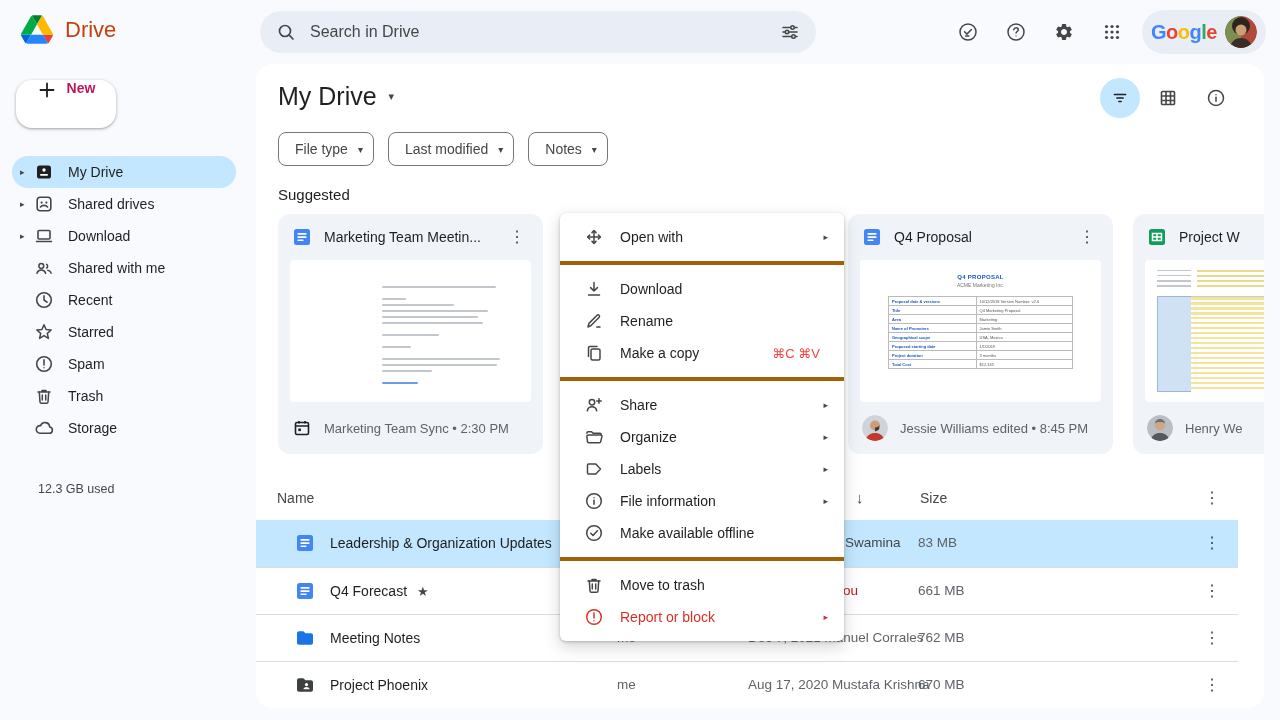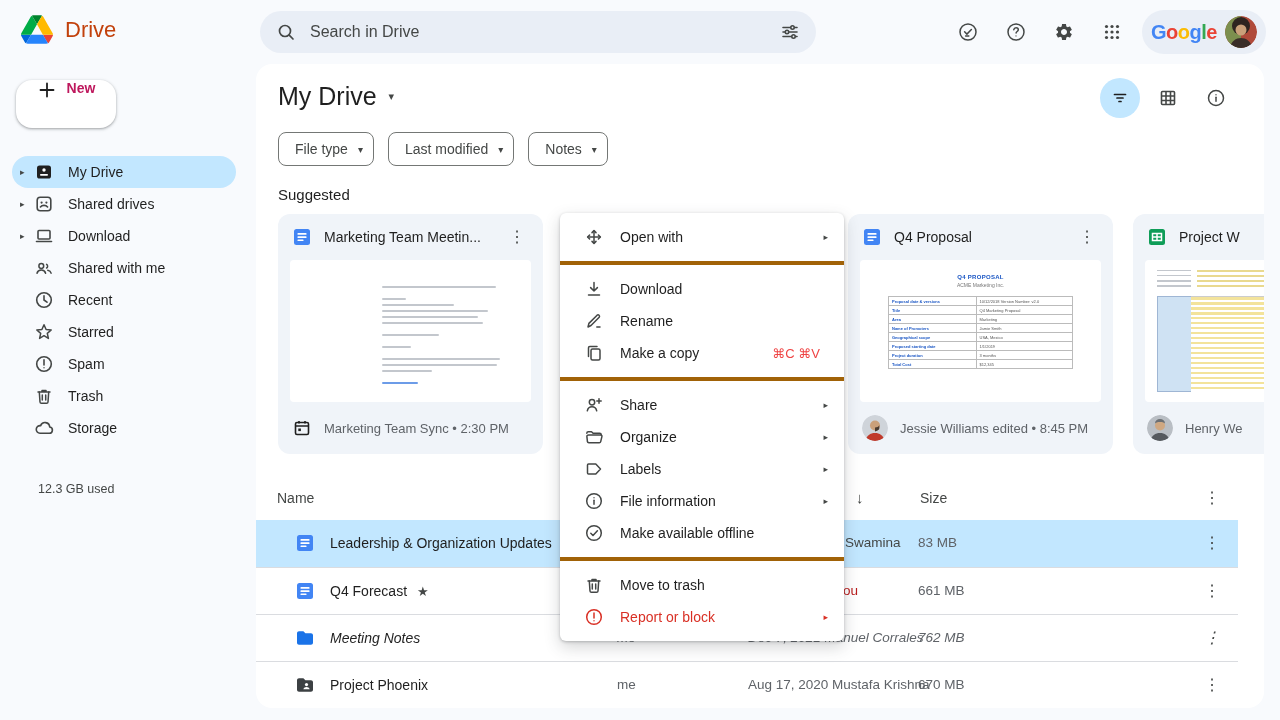--- a/index.html
+++ b/index.html
@@ -564,21 +564,21 @@
     </span>
     <span class="f-name">
       <span>Q4 Forecast</span>
       <span class="f-star">★</span>
     </span>
     <span class="f-frag2">ou</span>
     <span class="f-size">661 MB</span>
     <span class="kebab f-kebab">⋮</span>
   </div>
 
-  <div class="abs frow divided" style="top:550px;font-style:italic;">
+  <div class="abs frow divided" style="top:550px;">
     <span class="f-icon">
       <svg width="20" height="20" viewBox="0 0 20 20">
           <path d="M2 5.2C2 4.1 2.9 3.2 4 3.2h4.4l2 2H16c1.1 0 2 .9 2 2v7.6c0 1.1-.9 2-2 2H4c-1.1 0-2-.9-2-2z" fill="#1A73E8"></path>
         </svg>
     </span>
     <span class="f-name">Meeting Notes</span>
     <span class="f-owner">me</span>
     <span class="f-mod">Dec 7, 2021 Manuel Corrales</span>
     <span class="f-size">762 MB</span>
     <span class="kebab f-kebab">⋮</span>

